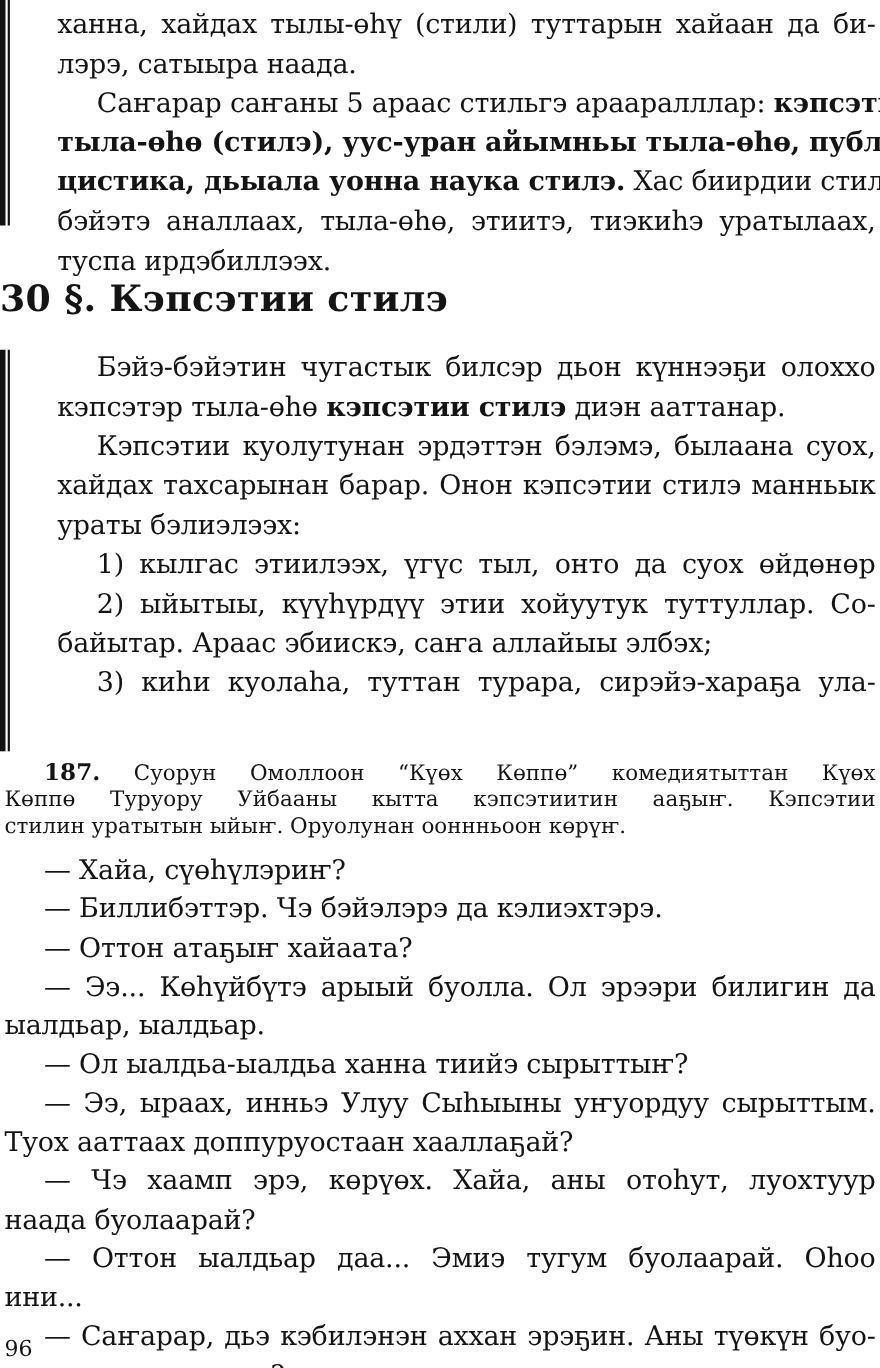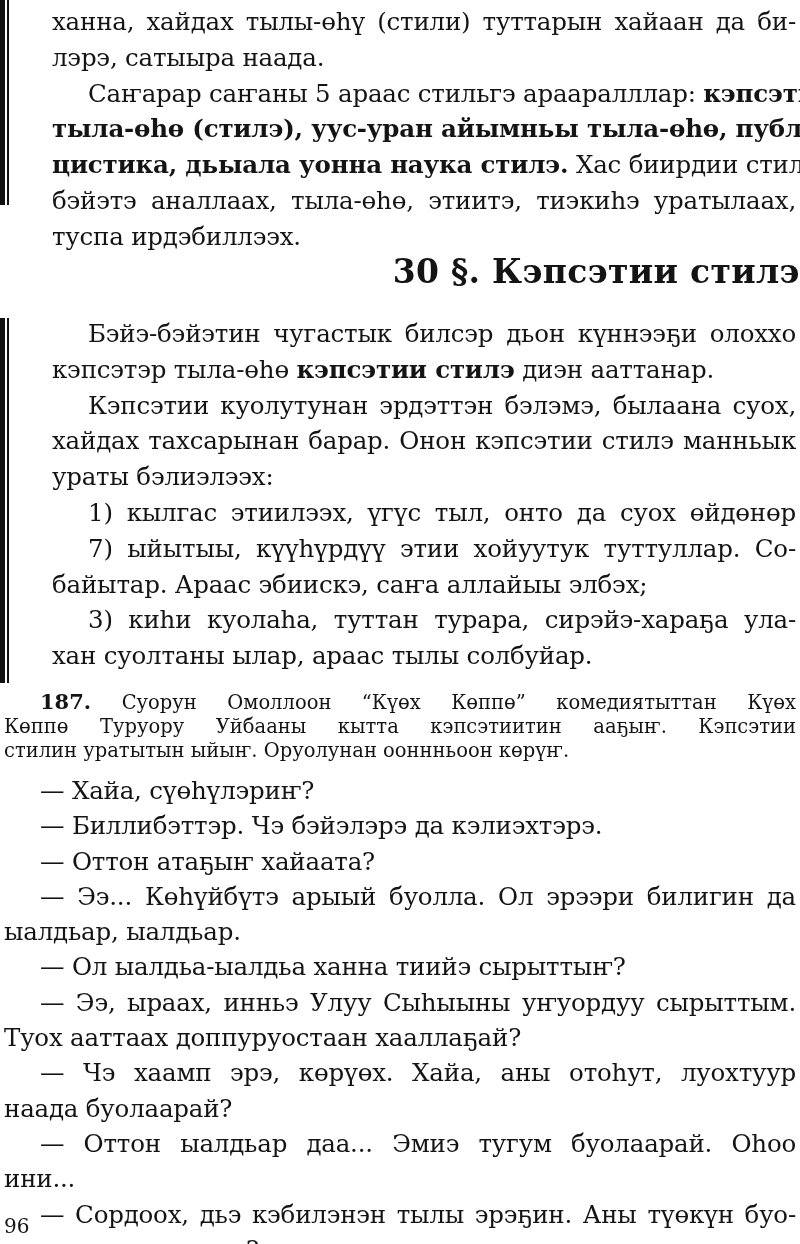--- a/index.html
+++ b/index.html
@@ -65,21 +65,21 @@
       padding-left: 36px;
     }
     b {
       font-weight: bold;
     }
     .heading {
       position: absolute;
       left: 0;
       right: 0;
       top: 252px;
-      text-align: right;
+      text-align: left;
       font-size: 33px;
       font-weight: bold;
       letter-spacing: 0.3px;
     }
     .exercise {
       position: absolute;
       left: 4px;
       right: 4px;
       top: 690px;
       font-size: 19.5px;
@@ -133,24 +133,23 @@
     <div class="bar-thin"></div>
   </div>
 
   <div class="text-block" style="top:316px;">
     <span class="line indent">Бэйэ-бэйэтин чугастык билсэр дьон күннээҕи олоххо</span>
     <span class="line last"><span>кэпсэтэр тыла-өhө </span><b>кэпсэтии стилэ</b><span> диэн ааттанар.</span></span>
     <span class="line indent">Кэпсэтии куолутунан эрдэттэн бэлэмэ, былаана суох,</span>
     <span class="line">хайдах тахсарынан барар. Онон кэпсэтии стилэ манньык</span>
     <span class="line last">ураты бэлиэлээх:</span>
     <span class="line indent">1) кылгас этиилээх, үгүс тыл, онто да суох өйдөнөр</span>
-    <span class="line indent">7) ыйытыы, күүhүрдүү этии хойуутук туттуллар. Со-</span>
+    <span class="line indent">2) ыйытыы, күүhүрдүү этии хойуутук туттуллар. Со-</span>
     <span class="line last">байытар. Араас эбиискэ, саҥа аллайыы элбэх;</span>
     <span class="line indent">3) киhи куолаhа, туттан турара, сирэйэ-хараҕа ула-</span>
-    <span class="line last">хан суолтаны ылар, араас тылы солбуйар.</span>
   </div>
 
   <div class="exercise">
     <span class="line" style="padding-left:36px;"><span class="num">187.</span><span> Суорун Омоллоон “Күөх Көппө” комедиятыттан Күөх</span></span>
     <span class="line">Көппө Туруору Уйбааны кытта кэпсэтиитин ааҕыҥ. Кэпсэтии</span>
     <span class="line last">стилин уратытын ыйыҥ. Оруолунан ооннньоон көрүҥ.</span>
   </div>
 
   <div class="dialogue">
     <span class="line indent last">— Хайа, сүөhүлэриҥ?</span>
@@ -158,19 +157,19 @@
     <span class="line indent last">— Оттон атаҕыҥ хайаата?</span>
     <span class="line indent">— Ээ... Көhүйбүтэ арыый буолла. Ол эрээри билигин да</span>
     <span class="line last">ыалдьар, ыалдьар.</span>
     <span class="line indent last">— Ол ыалдьа-ыалдьа ханна тиийэ сырыттыҥ?</span>
     <span class="line indent">— Ээ, ыраах, инньэ Улуу Сыhыыны уҥуордуу сырыттым.</span>
     <span class="line last">Туох ааттаах доппуруостаан хааллаҕай?</span>
     <span class="line indent">— Чэ хаамп эрэ, көрүөх. Хайа, аны отоhут, луохтуур</span>
     <span class="line last">наада буолаарай?</span>
     <span class="line indent">— Оттон ыалдьар даа... Эмиэ тугум буолаарай. Оhоо</span>
     <span class="line last">ини...</span>
-    <span class="line indent">— Сордоох, дьэ кэбилэнэн тылы эрэҕин. Аны түөкүн буо-</span>
+    <span class="line indent">— Саҥарар, дьэ кэбилэнэн аххан эрэҕин. Аны түөкүн буо-</span>
     <span class="line last">лаары гынныҥ дуо?</span>
   </div>
 
   <div class="page-number">96</div>
 
 </div>
 
 </body></html>

